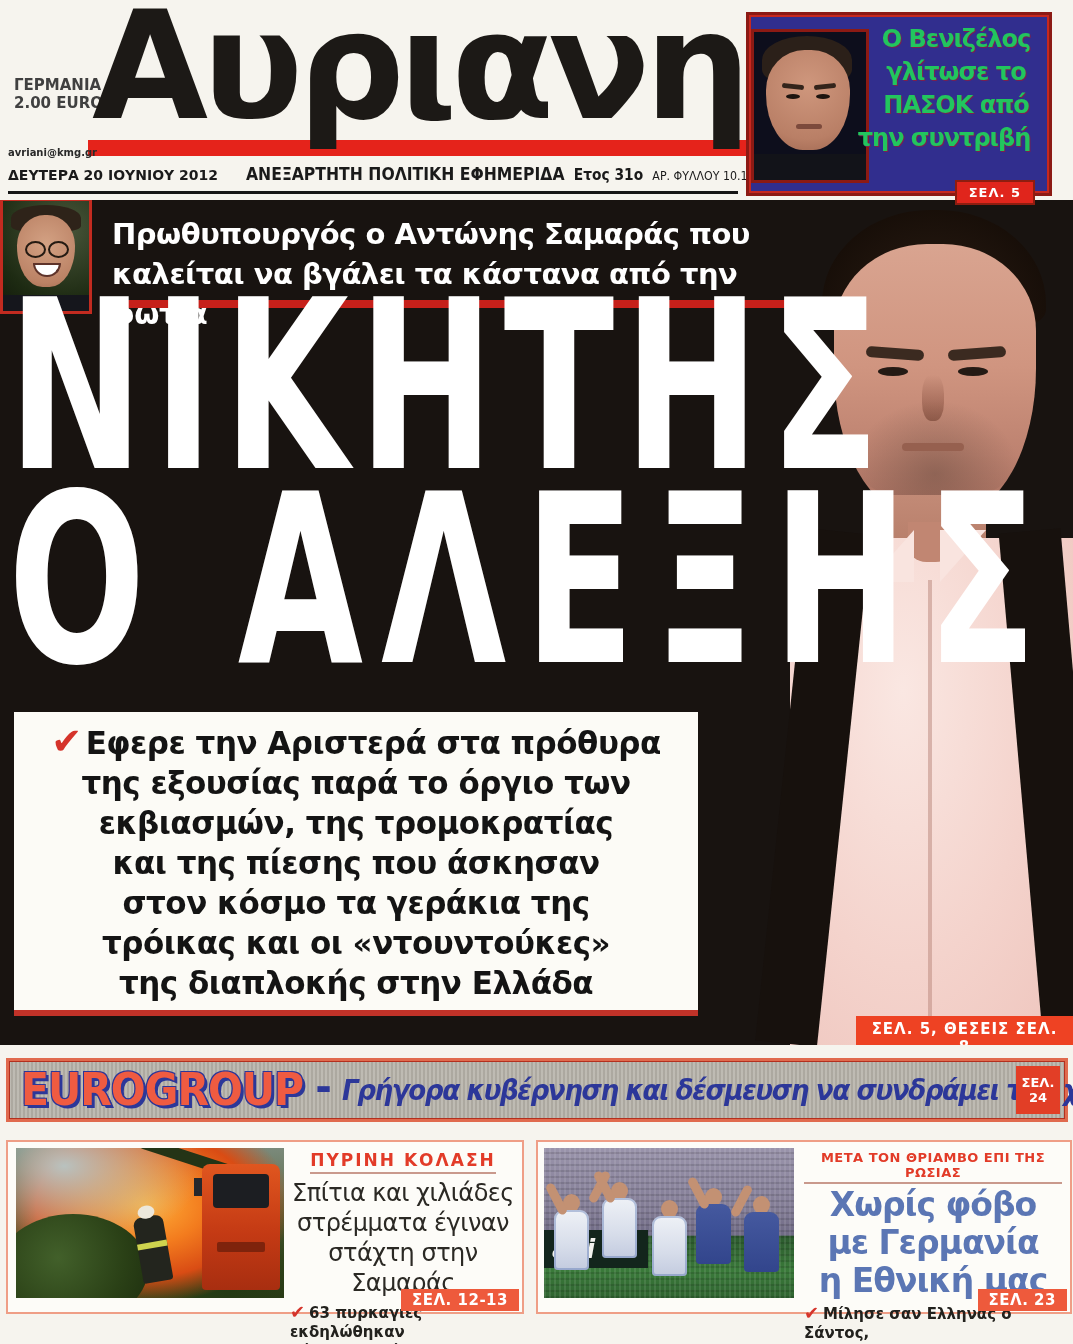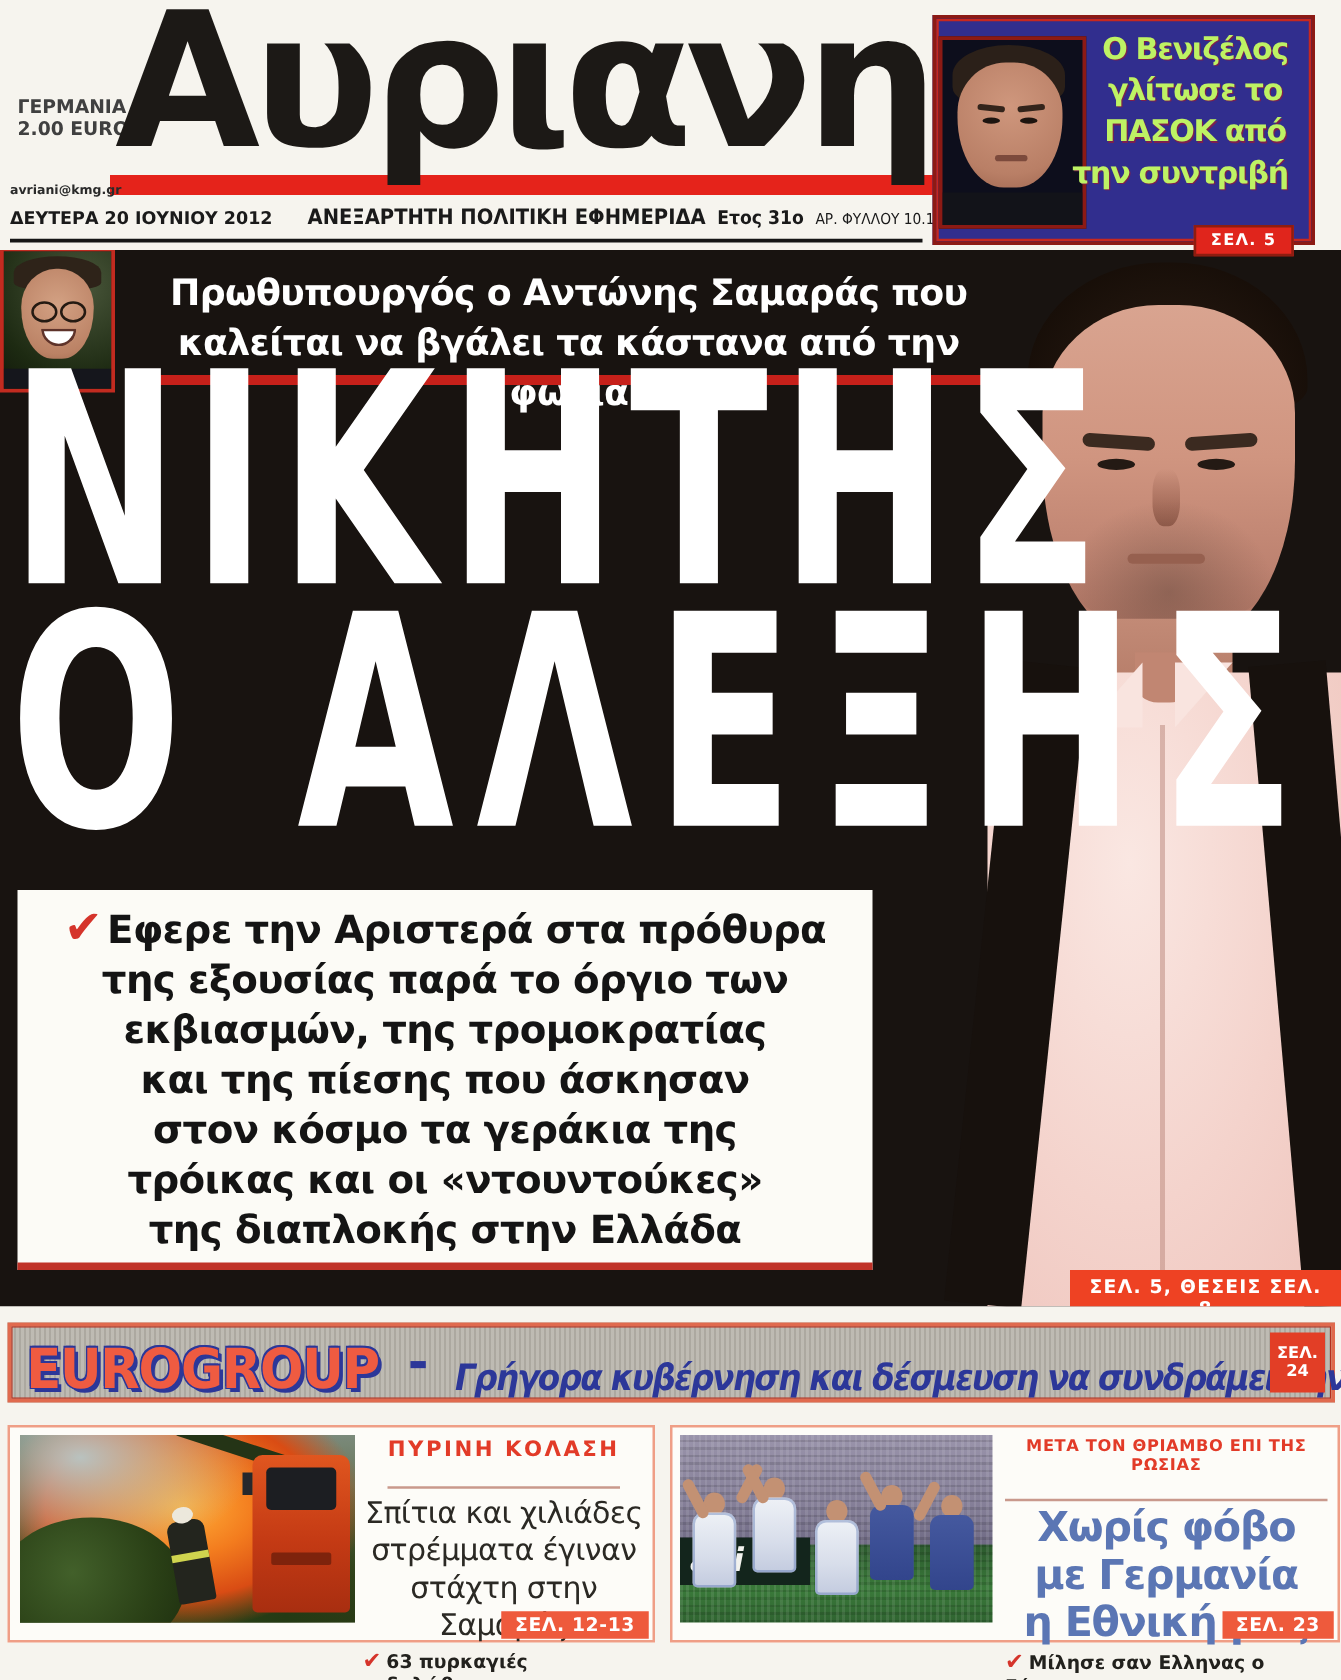--- a/index.html
+++ b/index.html
@@ -30,42 +30,42 @@
         background:#0d0e1c;border:3px solid #8c1a14;overflow:hidden;}
   .vz-hair{position:absolute;left:8px;top:4px;width:90px;height:48px;background:#2b2019;border-radius:50% 50% 30% 30%;}
   .vz-face{position:absolute;left:12px;top:18px;width:84px;height:100px;background:
         radial-gradient(circle at 50% 35%,#cf977d 0%,#b97f66 70%,#9e6650 100%);
         border-radius:46% 46% 44% 44%/40% 40% 56% 56%;}
   .vz-brow{position:absolute;width:22px;height:5px;background:#33241b;border-radius:3px;}
   .vz-eye{position:absolute;width:14px;height:5px;background:#1d140f;border-radius:50%;}
   .vz-mouth{position:absolute;left:42px;top:92px;width:26px;height:5px;background:#7c4a3c;border-radius:3px;}
   .vz-suit{position:absolute;left:0;bottom:0;width:112px;height:26px;background:#121319;}
   .venz-text{position:absolute;left:118px;top:8px;width:178px;text-align:center;
-        color:#bef264;font-weight:bold;font-size:24px;line-height:33px;letter-spacing:-1px;
+        color:#22c55e;font-weight:bold;font-size:24px;line-height:33px;letter-spacing:-1px;
         text-shadow:1px 1px 0 #7d1f4e;}
   .venz-text .wide{margin-left:-24px;width:202px;}
   .badge{background:#e0251c;color:#fff;font-weight:bold;text-align:center;}
   .venz-badge{position:absolute;right:14px;bottom:-12px;font-size:13px;padding:3px 12px;
         border:2px solid #8e1d10;letter-spacing:1px;}
 
   
   .lead{left:0;top:200px;width:1073px;height:845px;background:#181310;overflow:hidden;}
   .samaras{position:absolute;left:0;top:-2px;width:86px;height:110px;border:3px solid #c22b20;
         background:radial-gradient(circle at 72% 25%,#49563a 0%,#1d2a12 70%,#12190b 100%);overflow:hidden;}
   .sm-face{position:absolute;left:14px;top:14px;width:58px;height:72px;background:
         radial-gradient(circle at 50% 40%,#d3a183 0%,#bb8265 75%,#a06a50 100%);
         border-radius:48% 48% 44% 44%/42% 42% 56% 56%;}
   .sm-hair{position:absolute;left:8px;top:4px;width:70px;height:26px;background:#2e2319;border-radius:50% 50% 20% 20%;}
   .sm-glass{position:absolute;width:17px;height:13px;border:2px solid #241a12;border-radius:50%;}
   .sm-smile{position:absolute;left:30px;top:62px;width:24px;height:10px;background:#fff;
         border:2px solid #5e332a;border-radius:0 0 16px 16px;}
   .sm-suit{position:absolute;left:0;bottom:0;width:86px;height:16px;background:#15161c;}
 
-  .kicker{position:absolute;left:92px;top:14px;width:726px;text-align:center;color:#fff;
-        font-weight:bold;font-size:29px;line-height:40px;letter-spacing:-0.5px;z-index:4;}
+  .kicker{position:absolute;left:92px;top:14px;width:726px;text-align:left;color:#fff;
+        font-weight:bold;font-size:29px;line-height:40px;letter-spacing:-0.5px;z-index:4;padding-left:20px;}
   .kicker-rule{position:absolute;left:104px;top:100px;width:724px;height:8px;background:#c6201a;z-index:4;}
 
   .hl{position:absolute;left:8px;color:#fff;font-weight:bold;white-space:nowrap;
         transform-origin:left top;z-index:5;}
   .hl1{top:92px;font-size:200px;line-height:160px;letter-spacing:12px;transform:scale(.81,1.18);}
   .hl2{top:286px;font-size:200px;line-height:160px;letter-spacing:22px;transform:scale(.81,1.18);}
 
   .summary{position:absolute;left:14px;top:512px;width:684px;height:288px;background:#fcfbf6;
         border-bottom:6px solid #c03228;text-align:center;font-weight:bold;font-size:31px;
         line-height:40px;color:#141414;padding-top:10px;z-index:4;letter-spacing:-0.5px;}
@@ -101,39 +101,39 @@
   .t-neck-open{position:absolute;left:118px;top:322px;width:46px;height:40px;background:#c18672;border-radius:0 0 40% 40%;}
   .t-placket{position:absolute;left:138px;top:380px;width:4px;height:465px;background:rgba(190,140,130,.55);}
   .t-jk{position:absolute;top:330px;width:62px;height:515px;background:#17110d;}
   .t-jk-l{left:-8px;transform:rotate(6deg);}
   .t-jk-r{right:-10px;transform:rotate(-5deg);}
 
   
   .eurogroup{left:6px;top:1058px;width:1056px;height:58px;border:3px solid #e06a4e;
         box-shadow:0 0 0 1px #b3301f inset;background:
         repeating-linear-gradient(90deg,rgba(255,255,255,.10) 0 2px,rgba(0,0,0,.06) 2px 4px),#b7b3aa;
-        display:flex;align-items:flex-end;gap:11px;}
+        display:flex;align-items:center;}
   .eg-label{margin-left:12px;font-size:41px;font-weight:bold;letter-spacing:-1px;color:#ef5b41;
         text-shadow:3px 3px 0 #2c3799,-1px -1px 0 #2c3799,1px -1px 0 #2c3799,-1px 1px 0 #2c3799;
         transform:scaleY(1.08);white-space:nowrap;}
   .eg-dash{color:#2c3799;font-size:40px;font-weight:bold;margin:0 10px 6px 12px;}
   .eg-head{color:#2c3799;font-weight:bold;font-style:italic;font-size:29px;letter-spacing:-1.5px;
         white-space:nowrap;transform:scaleX(.9);transform-origin:left center;}
   .eg-badge{position:absolute;right:5px;top:5px;bottom:5px;width:44px;background:#e23e26;color:#fff;
         display:flex;flex-direction:column;align-items:center;justify-content:center;
         font-size:13px;font-weight:bold;line-height:15px;}
 
   
   .card{top:1140px;height:170px;background:#fdfcf8;border:2px solid #ef9e86;}
   .card-fire{left:6px;width:514px;}
   .card-foot{left:536px;width:532px;}
   .card-badge{position:absolute;right:3px;bottom:1px;background:#ee5a3c;font-size:15px;
         padding:2px 11px;letter-spacing:.5px;}
   .kick-red{display:inline-block;color:#e23b28;font-weight:bold;border-bottom:2px solid #c9998c;
-        padding-bottom:19px;}
+        padding-bottom:2px;}
   .note{text-align:left;font-weight:bold;color:#22211d;}
   .note .check{font-size:18px;margin-right:4px;}
 
   .fire-col{position:absolute;left:282px;top:8px;width:226px;text-align:center;}
   .fire-col .kick-red{font-size:17px;letter-spacing:2px;}
   .fire-head{margin-top:4px;font-size:24px;line-height:30px;color:#2b2924;letter-spacing:-0.5px;}
   .fire-col .note{font-size:15px;line-height:19px;margin-top:4px;}
 
   .foot-col{position:absolute;left:266px;top:8px;width:258px;text-align:center;}
   .foot-col .kick-red{font-size:13px;letter-spacing:.5px;}

